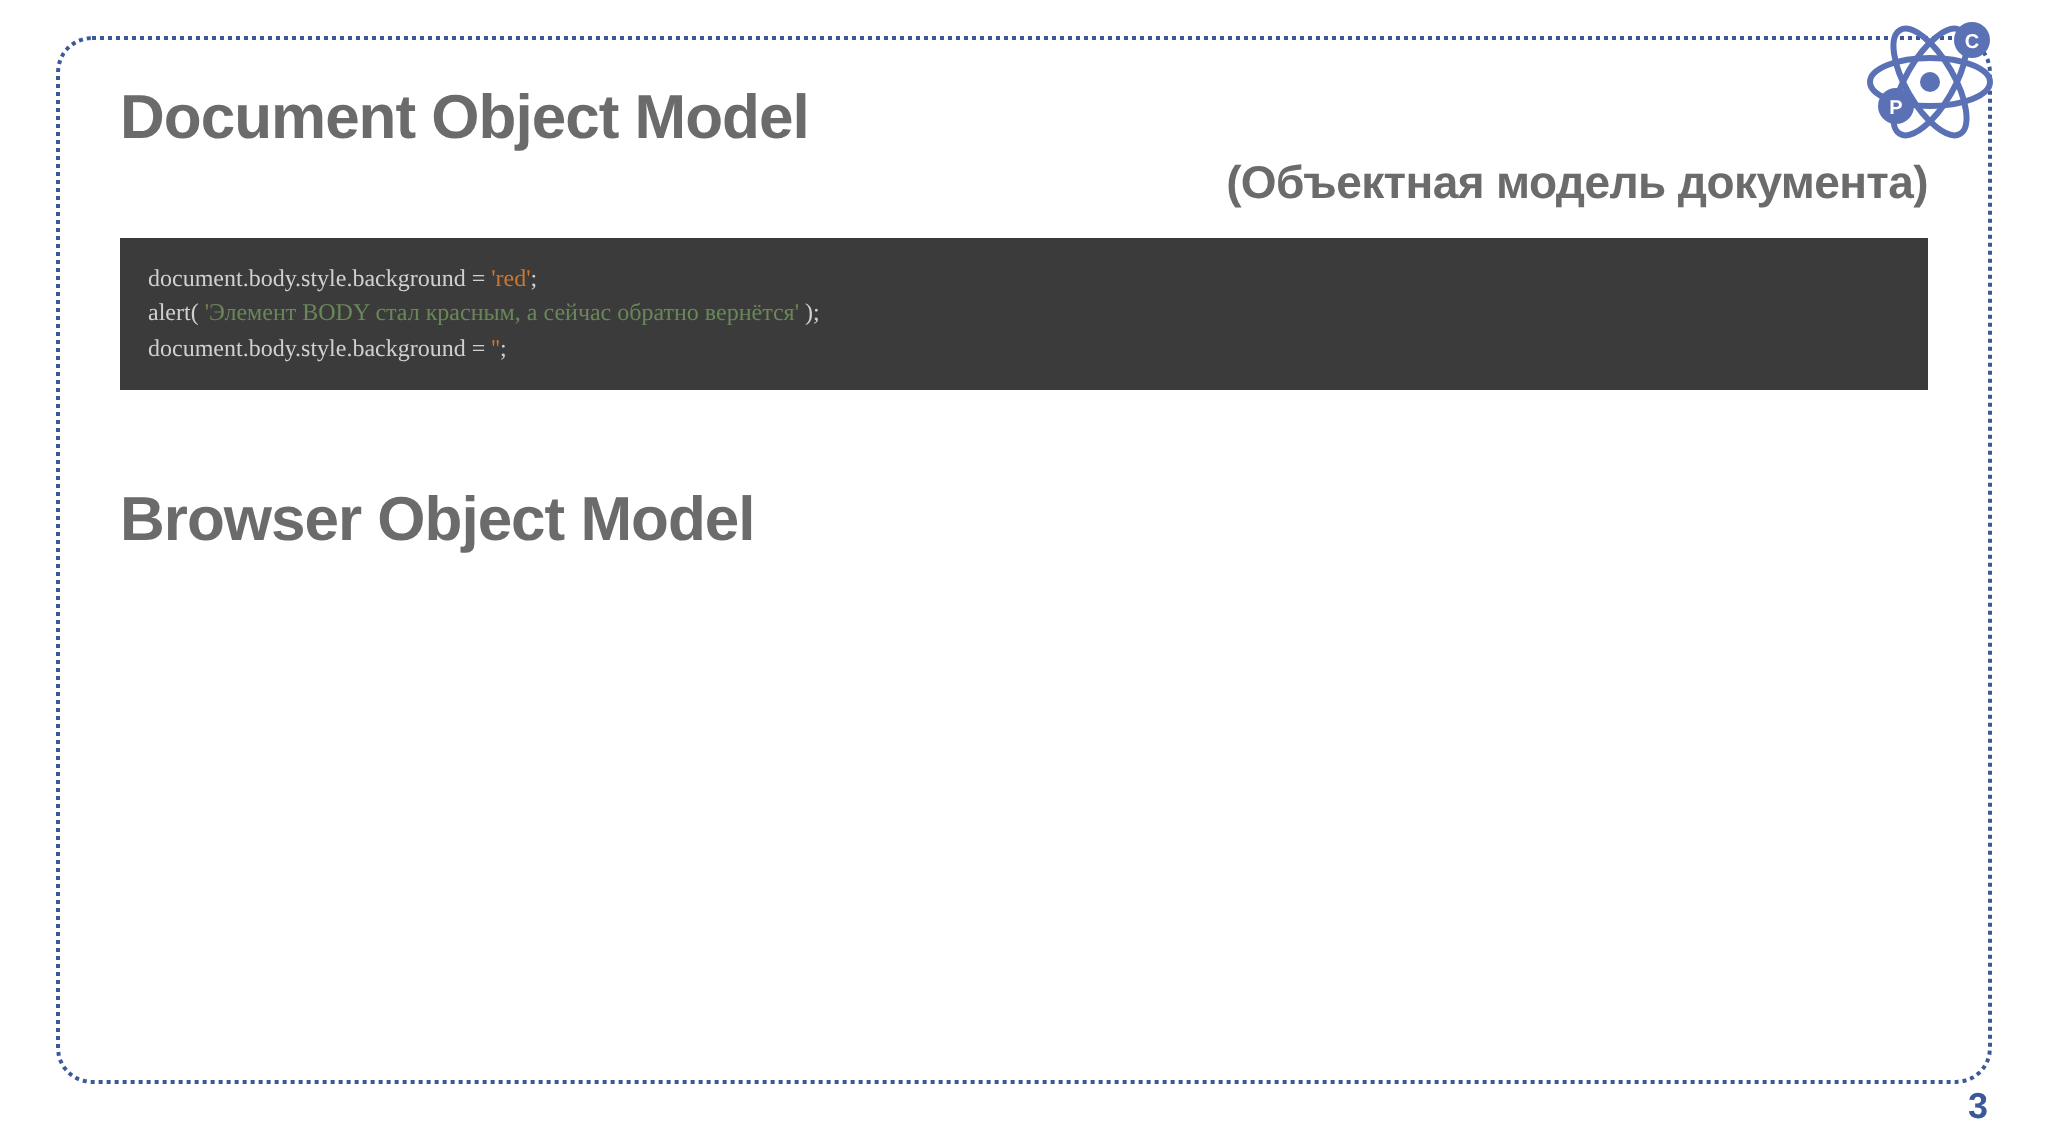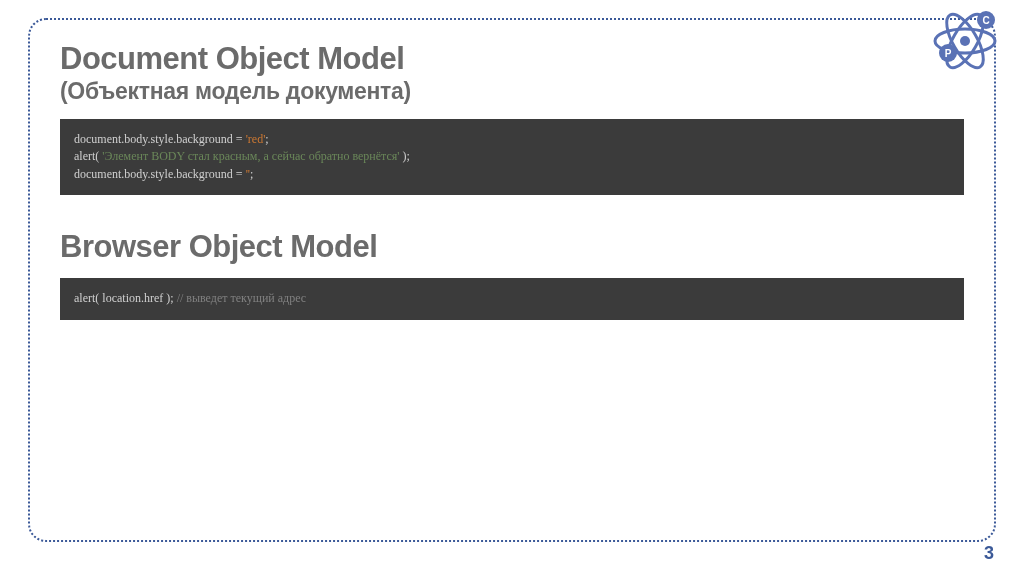--- a/index.html
+++ b/index.html
@@ -43,38 +43,39 @@
       color: #6b6b6b;
       letter-spacing: -0.5px;
       line-height: 1.1;
     }
     .heading-sub {
       font-size: 23px;
       font-weight: 700;
       color: #6b6b6b;
       margin-top: 2px;
       letter-spacing: -0.3px;
+      text-align: right;
     }
     .code-block {
       background: #3b3b3b;
       color: #d0d0d0;
       padding: 12px 14px;
       font-family: Liberation Serif, serif;
       font-size: 12px;
       line-height: 1.45;
       margin-top: 14px;
       white-space: pre;
       overflow: hidden;
     }
     .tok-ident { color: #d0d0d0; }
     .tok-string { color: #cc7832; }
     .tok-string-green { color: #6a8759; }
     .tok-comment { color: #808080; }
     .section2 {
-      margin-top: 35px;
+      margin-top: 48px;
     }
     .page-num {
       position: absolute;
       bottom: 10px;
       right: 30px;
       color: #3b5998;
       font-size: 18px;
       font-weight: 700;
     }
   </style>
@@ -103,18 +104,17 @@
   <div>
     <div class="heading-main">Document Object Model</div>
     <div class="heading-sub">(Объектная модель документа)</div>
     <div class="code-block"><span class="tok-ident">document</span><span class="tok-ident">.body.style.background = </span><span class="tok-string">'red'</span><span class="tok-ident">;</span>
 <span class="tok-ident">alert( </span><span class="tok-string-green">'Элемент BODY стал красным, а сейчас обратно вернётся'</span><span class="tok-ident"> );</span>
 <span class="tok-ident">document</span><span class="tok-ident">.body.style.background = </span><span class="tok-string">''</span><span class="tok-ident">;</span></div>
   </div>
 
   <div class="section2">
     <div class="heading-main">Browser Object Model</div>
-    <div class="code-block"><span class="tok-ident">alert( location.href ); </span><span class="tok-comment">// выведет текущий адрес</span></div>
   </div>
 
 </div>
 
 <div class="page-num">3</div>
 
 </body></html>

